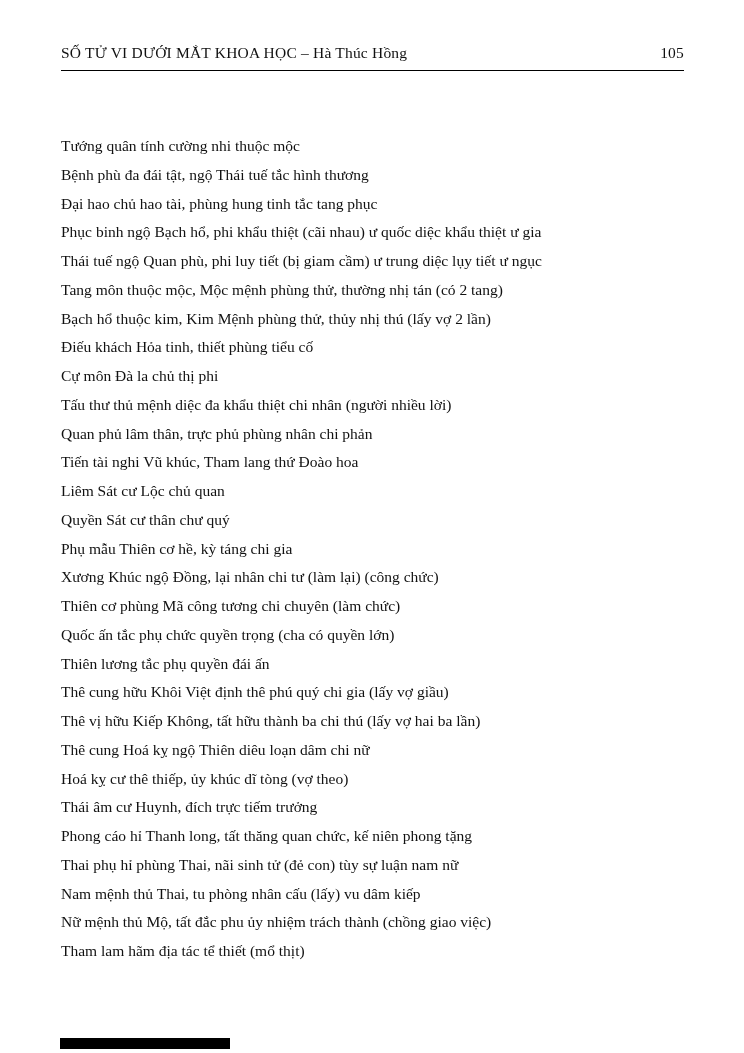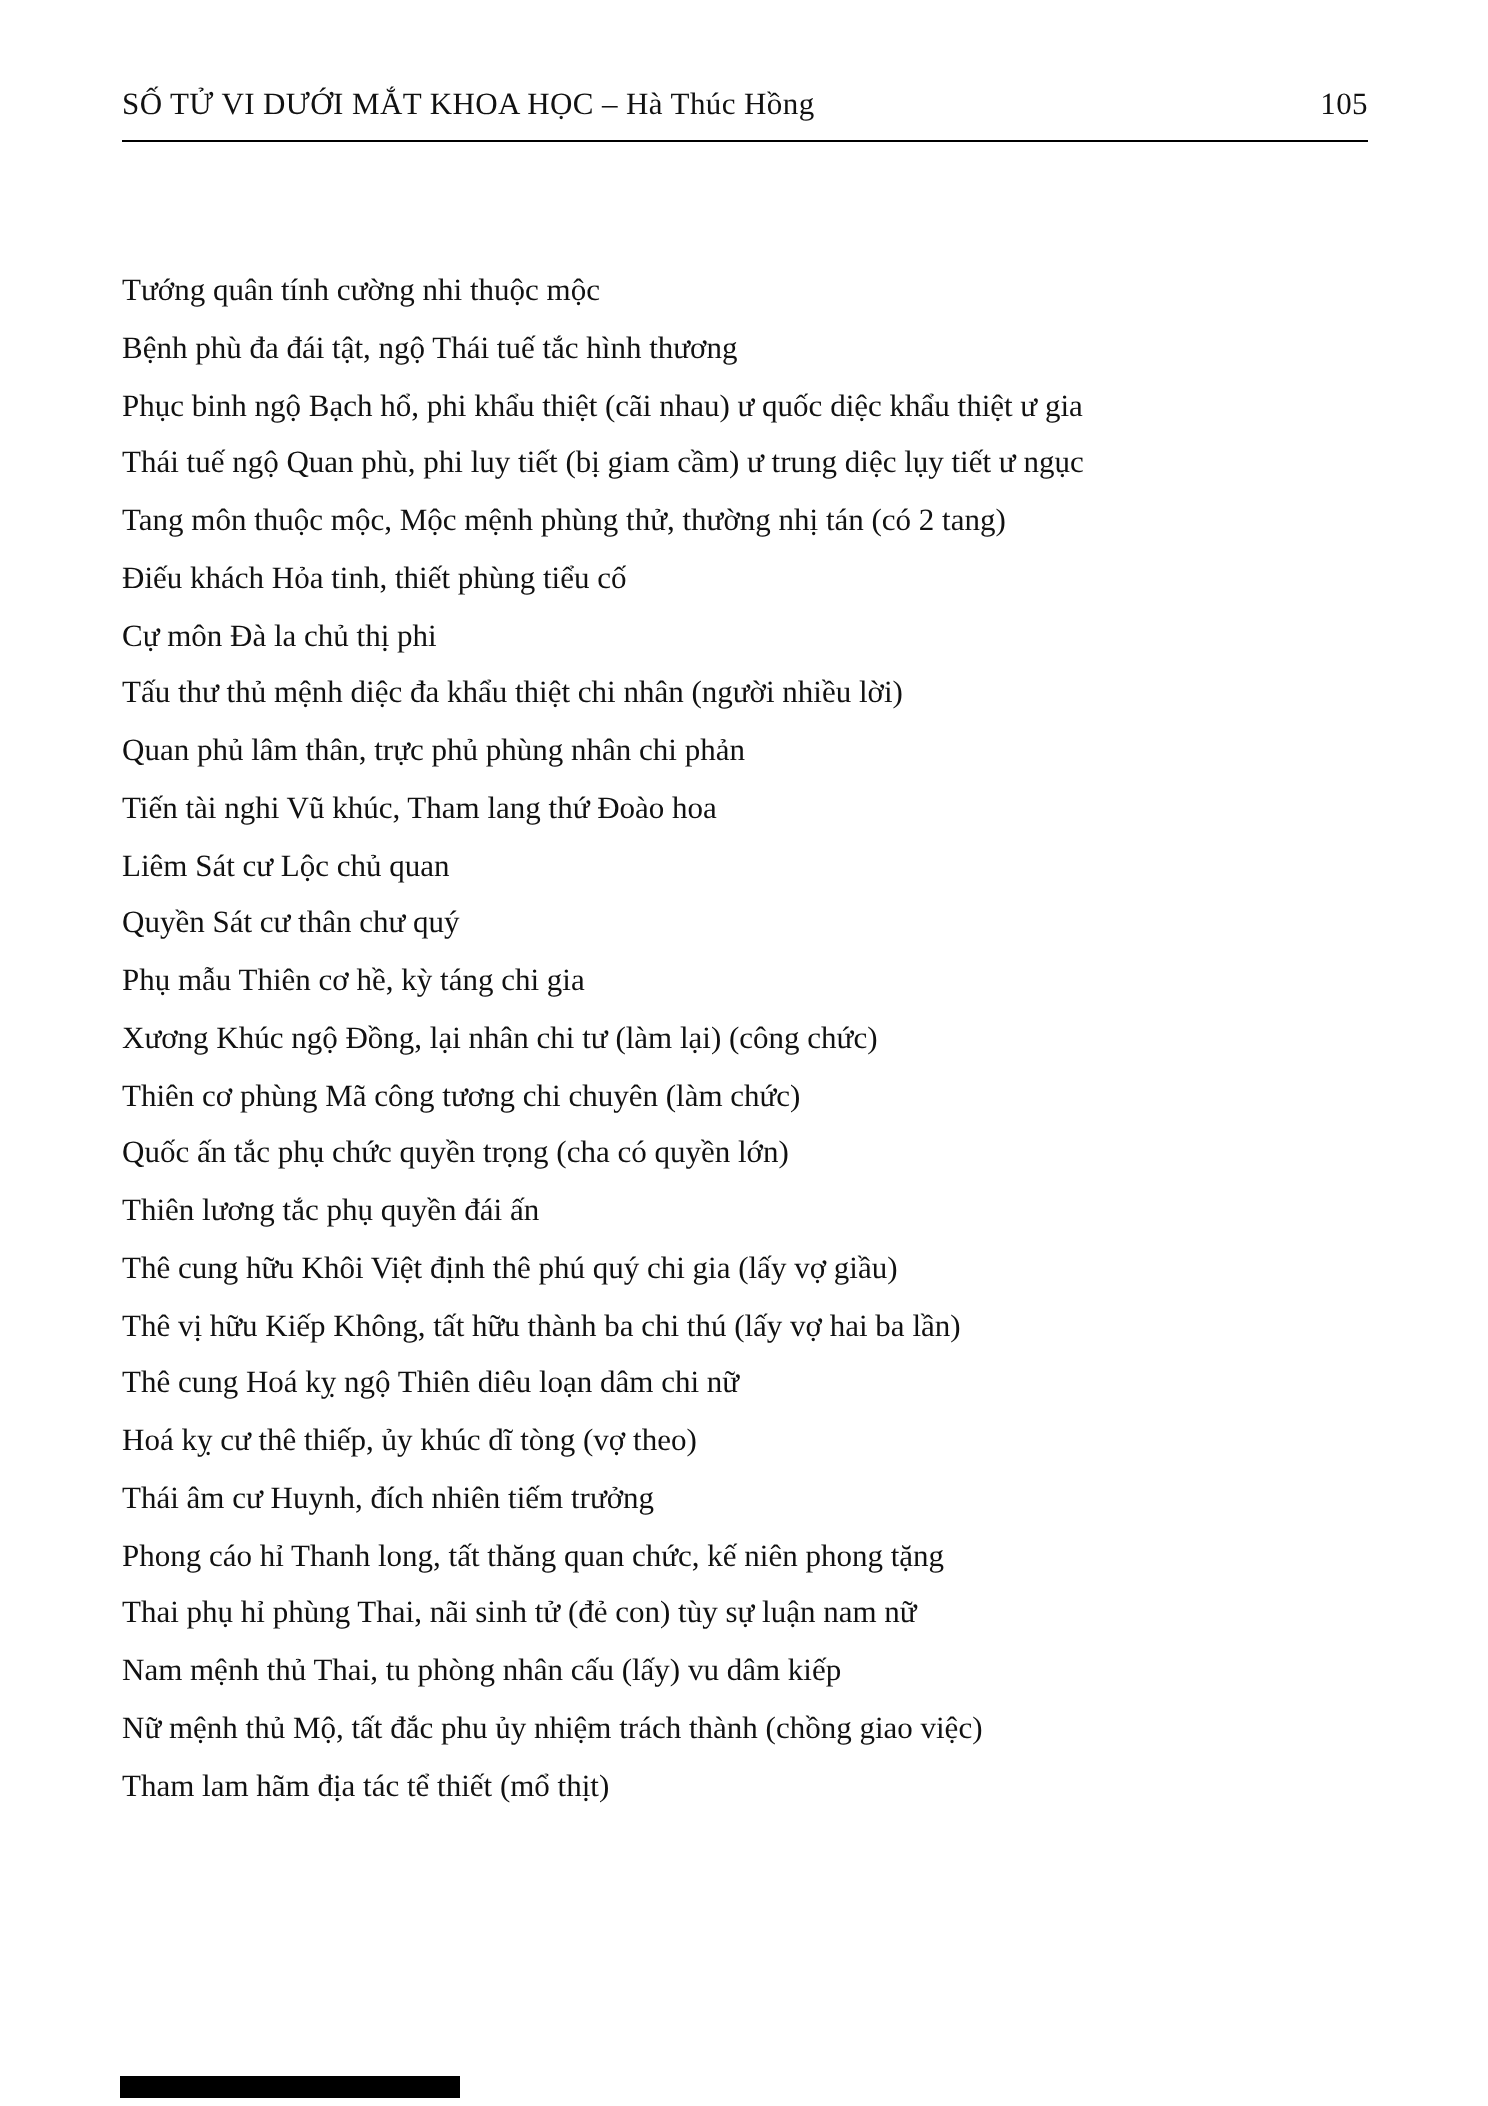--- a/index.html
+++ b/index.html
@@ -57,40 +57,42 @@
   <div class="header">
     <span>SỐ TỬ VI DƯỚI MẮT KHOA HỌC – Hà Thúc Hồng</span>
     <span>105</span>
   </div>
 
   <hr class="header-rule">
 
   <div class="body-lines">
       <div class="text-line">Tướng quân tính cường nhi thuộc mộc</div>
       <div class="text-line">Bệnh phù đa đái tật, ngộ Thái tuế tắc hình thương</div>
+      <div class="text-line">Đại hao chủ hao tài, phùng hung tinh tắc tang phục</div>
       <div class="text-line">Phục binh ngộ Bạch hổ, phi khẩu thiệt (cãi nhau) ư quốc diệc khẩu thiệt ư gia</div>
       <div class="text-line">Thái tuế ngộ Quan phù, phi luy tiết (bị giam cầm) ư trung diệc lụy tiết ư ngục</div>
       <div class="text-line">Tang môn thuộc mộc, Mộc mệnh phùng thử, thường nhị tán (có 2 tang)</div>
+      <div class="text-line">Bạch hổ thuộc kim, Kim Mệnh phùng thử, thủy nhị thú (lấy vợ 2 lần)</div>
       <div class="text-line">Điếu khách Hỏa tinh, thiết phùng tiểu cố</div>
       <div class="text-line">Cự môn Đà la chủ thị phi</div>
       <div class="text-line">Tấu thư thủ mệnh diệc đa khẩu thiệt chi nhân (người nhiều lời)</div>
       <div class="text-line">Quan phủ lâm thân, trực phủ phùng nhân chi phản</div>
       <div class="text-line">Tiến tài nghi Vũ khúc, Tham lang thứ Đoào hoa</div>
       <div class="text-line">Liêm Sát cư Lộc chủ quan</div>
       <div class="text-line">Quyền Sát cư thân chư quý</div>
       <div class="text-line">Phụ mẫu Thiên cơ hề, kỳ táng chi gia</div>
       <div class="text-line">Xương Khúc ngộ Đồng, lại nhân chi tư (làm lại) (công chức)</div>
       <div class="text-line">Thiên cơ phùng Mã công tương chi chuyên (làm chức)</div>
       <div class="text-line">Quốc ấn tắc phụ chức quyền trọng (cha có quyền lớn)</div>
       <div class="text-line">Thiên lương tắc phụ quyền đái ấn</div>
       <div class="text-line">Thê cung hữu Khôi Việt định thê phú quý chi gia (lấy vợ giầu)</div>
       <div class="text-line">Thê vị hữu Kiếp Không, tất hữu thành ba chi thú (lấy vợ hai ba lần)</div>
       <div class="text-line">Thê cung Hoá kỵ ngộ Thiên diêu loạn dâm chi nữ</div>
       <div class="text-line">Hoá kỵ cư thê thiếp, ủy khúc dĩ tòng (vợ theo)</div>
-      <div class="text-line">Thái âm cư Huynh, đích nhiên tiếm trưởng</div>
+      <div class="text-line">Thái âm cư Huynh, đích trực tiếm trưởng</div>
       <div class="text-line">Phong cáo hỉ Thanh long, tất thăng quan chức, kế niên phong tặng</div>
       <div class="text-line">Thai phụ hỉ phùng Thai, nãi sinh tử (đẻ con) tùy sự luận nam nữ</div>
       <div class="text-line">Nam mệnh thủ Thai, tu phòng nhân cấu (lấy) vu dâm kiếp</div>
       <div class="text-line">Nữ mệnh thủ Mộ, tất đắc phu ủy nhiệm trách thành (chồng giao việc)</div>
       <div class="text-line">Tham lam hãm địa tác tể thiết (mổ thịt)</div>
     </div>
 
   <div class="scan-artifact" style="background: rgb(0, 0, 0);"></div>
 
 </div>

